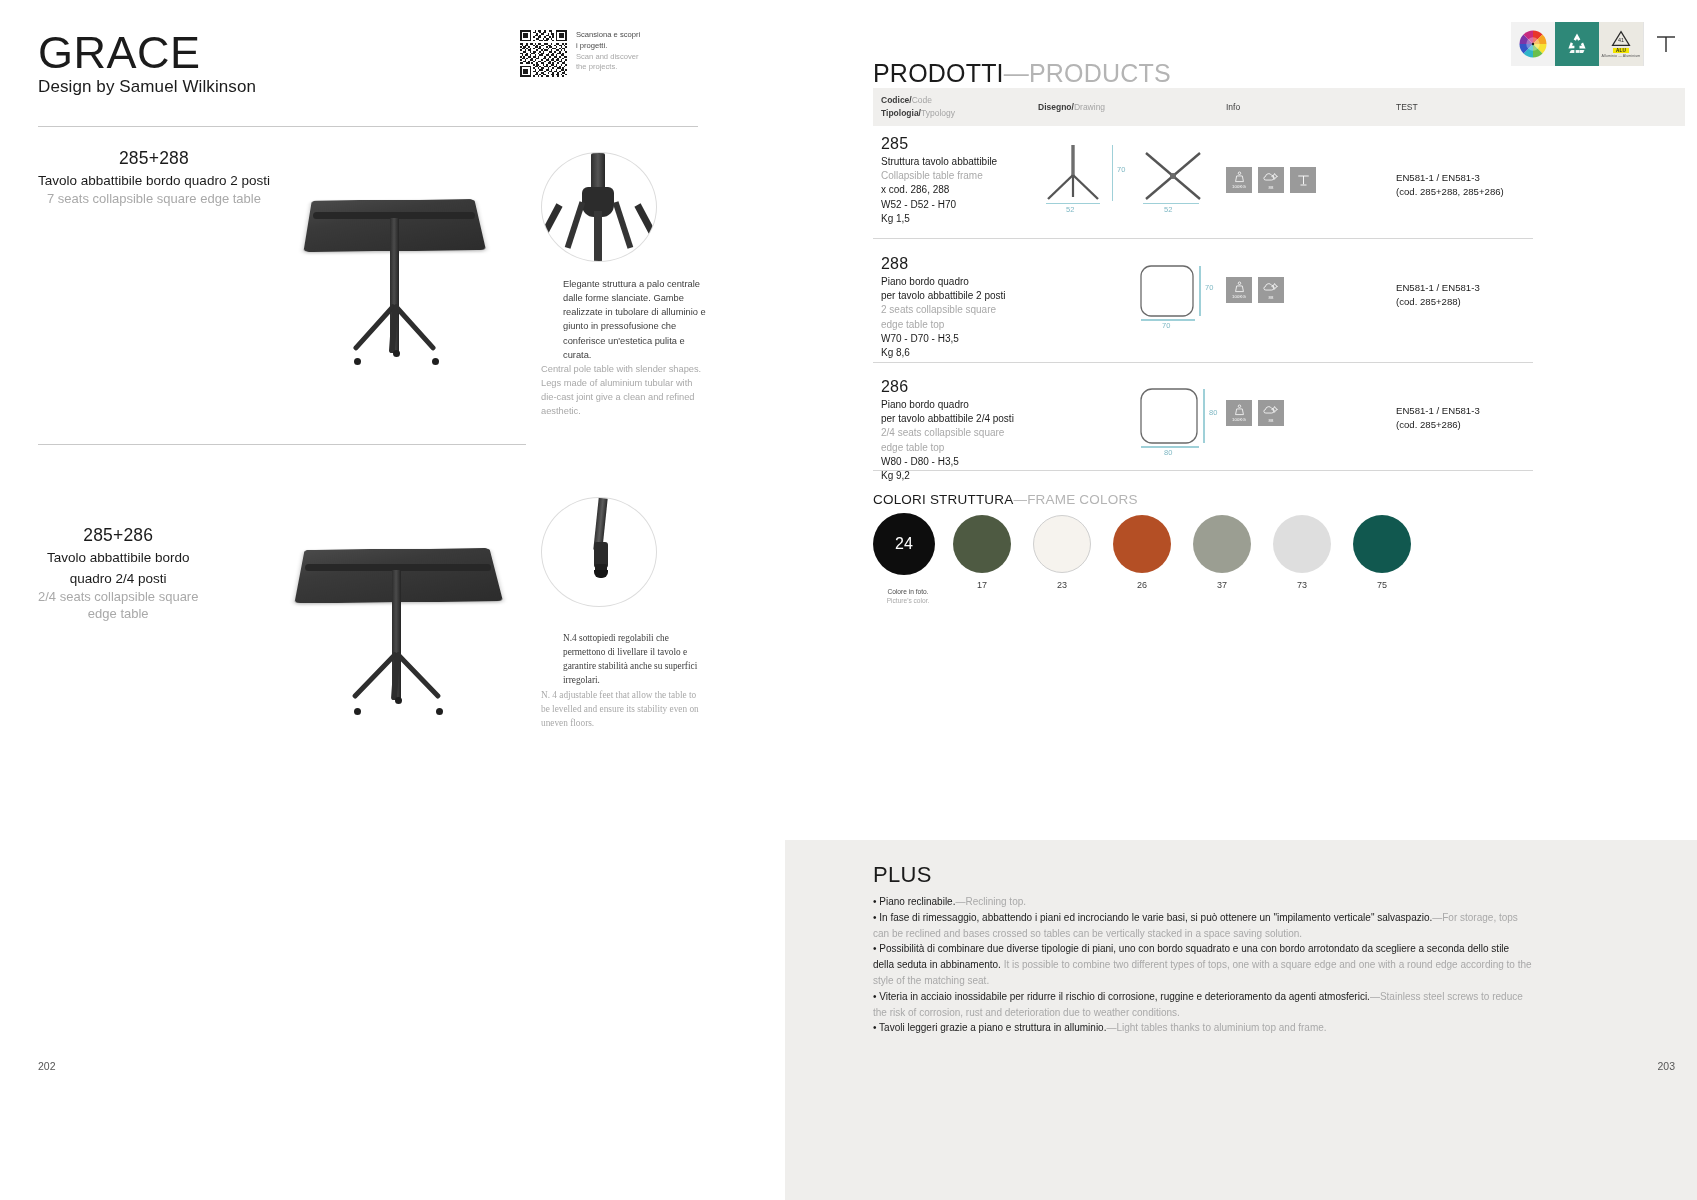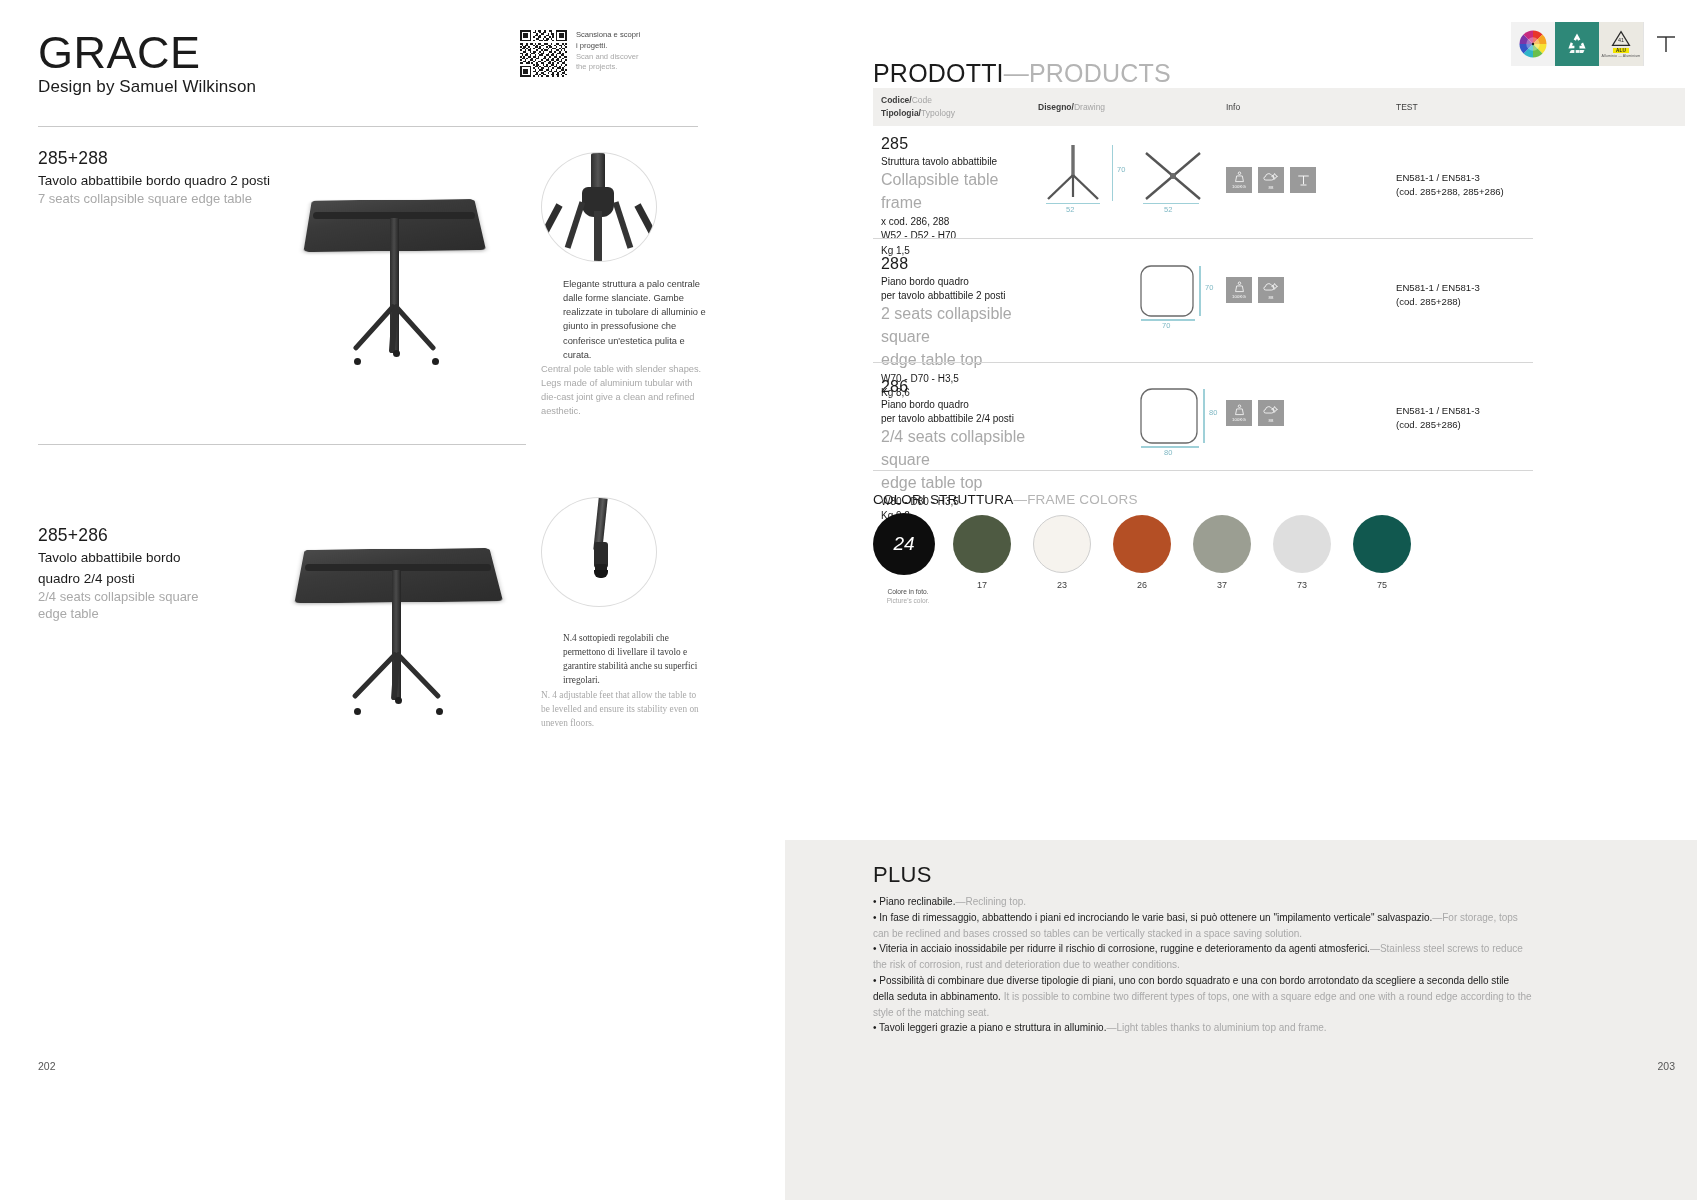--- a/index.html
+++ b/index.html
@@ -22,21 +22,21 @@
 
   .qr-block { position: absolute; left: 520px; top: 30px; display: flex; gap: 9px; align-items: flex-start; }
   .qr-code { width: 47px; height: 47px; flex: 0 0 47px; }
   .qr-text { font-size: 7.6px; line-height: 1.42; width: 90px; }
   .qr-text .it { color: #4b4b4b; }
   .qr-text .en { color: #a8a8a8; }
 
   .hr-main { position: absolute; left: 38px; top: 126px; width: 660px; height: 1px; background: #c9c9c9; }
   .hr-mid  { position: absolute; left: 38px; top: 444px; width: 488px; height: 1px; background: #c9c9c9; }
 
-  .prod { position: absolute; left: 38px; }
+  .prod { position: absolute; left: 38px; text-align: center; }
   .prod-code { font-size: 17.5px; font-weight: 400; color: #1b1b1b; letter-spacing: 0.2px; }
   .prod-name { font-size: 13.5px; color: #1b1b1b; margin-top: 3px; line-height: 1.32; }
   .prod-name-en { font-size: 13px; color: #a9a9a9; line-height: 1.32; }
 
   
   .photo { position: absolute; }
   .tbl-top {
     position: absolute;
     background: linear-gradient(160deg,#4a4a4a 0%, #3a3a3a 35%, #2c2c2c 100%);
     border-radius: 5px;
@@ -86,21 +86,21 @@
   .col-code { width: 165px; padding-left: 8px; }
   .col-draw { width: 188px; }
   .col-info { width: 170px; }
   .col-test { width: 180px; }
 
   .prow { position: absolute; left: 25px; width: 812px; display: flex; }
   .prow-sep { position: absolute; left: 25px; width: 660px; height: 1px; background: #d6d6d6; }
 
   .pcode { font-size: 16px; color: #1b1b1b; letter-spacing: .2px; }
   .pdesc { font-size: 10px; line-height: 1.42; color: #1b1b1b; margin-top: 2px; }
-  .pdesc-en { font-size: 16px; line-height: 1.42; color: #a9a9a9; }
+  .pdesc-en { font-size: 10px; line-height: 1.42; color: #a9a9a9; }
   .pdim { font-size: 10px; line-height: 1.45; color: #1b1b1b; }
 
   
   .draw { position: relative; }
   .dim-txt { position: absolute; font-size: 7.5px; color: #7fb8c4; }
   .dim-line { position: absolute; background: #9fd0d8; }
 
   .info-icons { display: flex; gap: 6px; }
   .iico { width: 26px; height: 26px; background: #9a9a9a; display: flex; flex-direction: column; align-items: center; justify-content: center; gap: 1px; }
   .iico .ilabel { font-size: 4.3px; color: #fff; letter-spacing: .1px; }
@@ -108,21 +108,21 @@
   .ptest { font-size: 9.6px; line-height: 1.45; color: #1b1b1b; }
 
   .colors-title { position: absolute; left: 25px; top: 492px; font-size: 13.5px; letter-spacing: .2px; }
   .colors-title .dark { color: #1b1b1b; }
   .colors-title .light { color: #b4b4b4; }
 
   .swatches { position: absolute; left: 25px; top: 515px; display: flex; gap: 22px; align-items: flex-start; }
   .sw-item { width: 58px; text-align: center; position: relative; }
   .sw-dot { width: 58px; height: 58px; border-radius: 50%; display: flex; align-items: center; justify-content: center; }
   .sw-dot.first { width: 62px; height: 62px; margin-top: -2px; }
-  .sw-inlabel { color: #fff; font-size: 19px; font-style: italic; }
+  .sw-inlabel { color: #fff; font-size: 16px; }
   .sw-num { font-size: 9px; color: #3d3d3d; margin-top: 7px; }
   .sw-note { position: absolute; left: 0; top: 72px; width: 70px; font-size: 6.6px; line-height: 1.4; }
   .sw-note .it { color: #4b4b4b; }
   .sw-note .en { color: #a9a9a9; }
 
   .plus-panel { position: absolute; left: -63px; top: 840px; width: 912px; height: 360px; background: #efeeec; }
   .plus-inner { position: absolute; left: 88px; top: 22px; width: 660px; }
   .plus-title { font-size: 22px; color: #1b1b1b; letter-spacing: .3px; }
   .plus-list { margin-top: 6px; }
   .plus-li { font-size: 10px; line-height: 1.58; color: #1b1b1b; }
@@ -705,24 +705,24 @@
       <div class="plus-inner">
         <div class="plus-title">PLUS</div>
         <div class="plus-list">
           <div class="plus-li">
             <span>• Piano reclinabile.</span><span class="en">—Reclining top.</span>
           </div>
           <div class="plus-li">
             <span>• In fase di rimessaggio, abbattendo i piani ed incrociando le varie basi, si può ottenere un "impilamento verticale" salvaspazio.</span><span class="en">—For storage, tops can be reclined and bases crossed so tables can be vertically stacked in a space saving solution.</span>
           </div>
           <div class="plus-li">
+            <span>• Possibilità di combinare due diverse tipologie di piani, uno con bordo squadrato e una con bordo arrotondato da scegliere a seconda dello stile della seduta in abbinamento.</span> <span class="en">It is possible to combine two different types of tops, one with a square edge and one with a round edge according to the style of the matching seat.</span>
+          </div>
+          <div class="plus-li">
             <span>• Viteria in acciaio inossidabile per ridurre il rischio di corrosione, ruggine e deterioramento da agenti atmosferici.</span><span class="en">—Stainless steel screws to reduce the risk of corrosion, rust and deterioration due to weather conditions.</span>
-          </div>
-          <div class="plus-li">
-            <span>• Possibilità di combinare due diverse tipologie di piani, uno con bordo squadrato e una con bordo arrotondato da scegliere a seconda dello stile della seduta in abbinamento.</span> <span class="en">It is possible to combine two different types of tops, one with a square edge and one with a round edge according to the style of the matching seat.</span>
           </div>
           <div class="plus-li">
             <span>• Tavoli leggeri grazie a piano e struttura in alluminio.</span><span class="en">—Light tables thanks to aluminium top and frame.</span>
           </div>
         </div>
       </div>
     </div>
 
     <div class="folio" style="right:22px; top:1060px;">203</div>
   </div>

